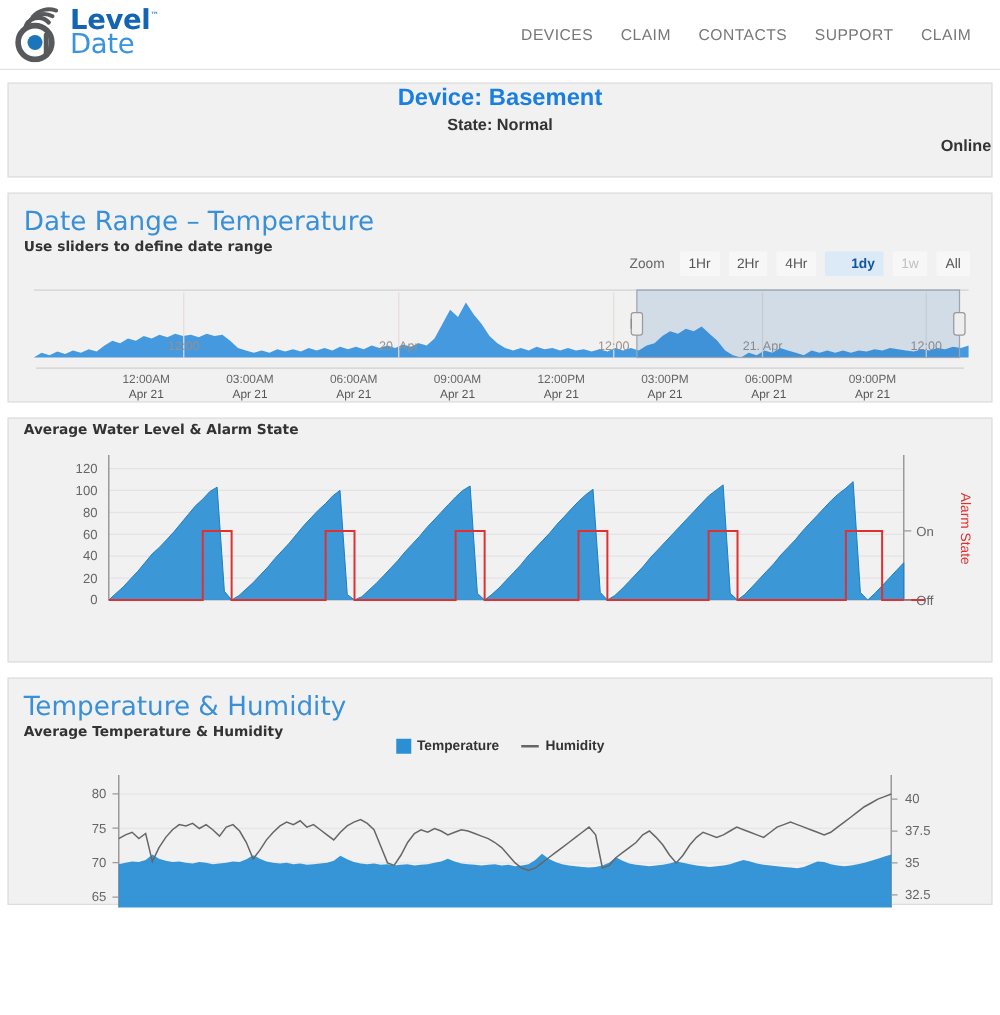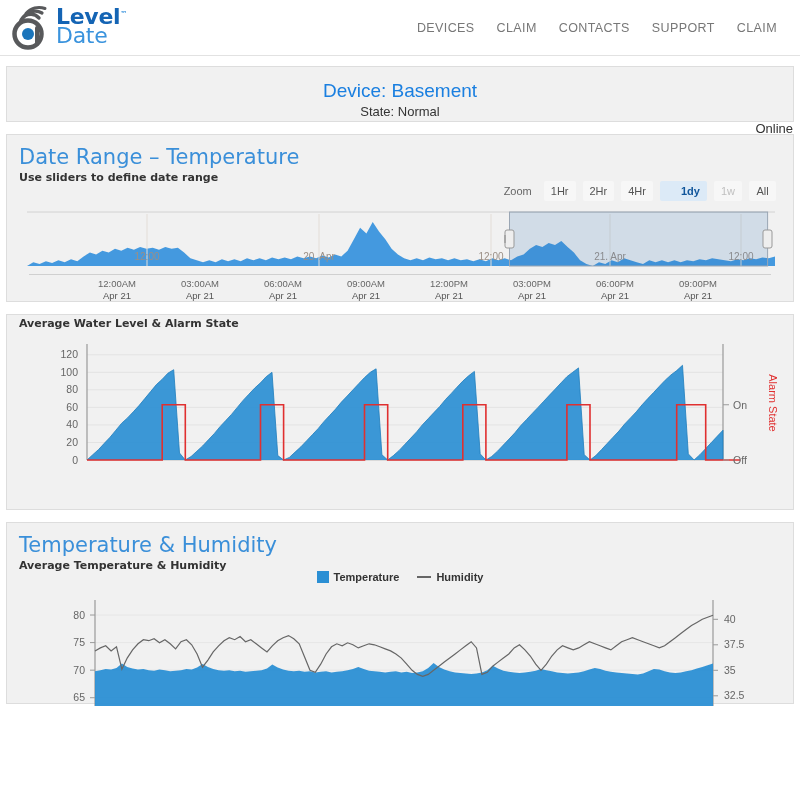--- a/index.html
+++ b/index.html
@@ -33,21 +33,21 @@
   .nav a {
     color: #777777; text-decoration: none; font-size: 12.5px;
     letter-spacing: 0.4px; padding: 6px 11px; white-space: nowrap;
   }
 
   
   .panel {
     margin: 0 6px 12px 6px; background: #f1f1f1;
     border: 1px solid #dddddd; position: relative;
   }
-  .device-panel { height: 56px; padding-top: 12px; text-align: center; margin-top: 10px; }
+  .device-panel { height: 76px; text-align: center; margin-top: 10px; font-weight: bold; }
   .device-title { color: #1a7fe0; font-size: 19px; line-height: 24px; }
   .device-state { color: #333; font-size: 13px; line-height: 17px; }
   .device-online { color: #333; font-size: 13px; line-height: 17px; text-align: right; }
 
   .sec-title {
     color: #3a8fd9; font-family: "DejaVu Sans", sans-serif;
     font-size: 21px; font-weight: normal; margin: 10px 0 0 12px;
   }
   .sec-sub {
     color: #333; font-family: "DejaVu Sans", sans-serif;

